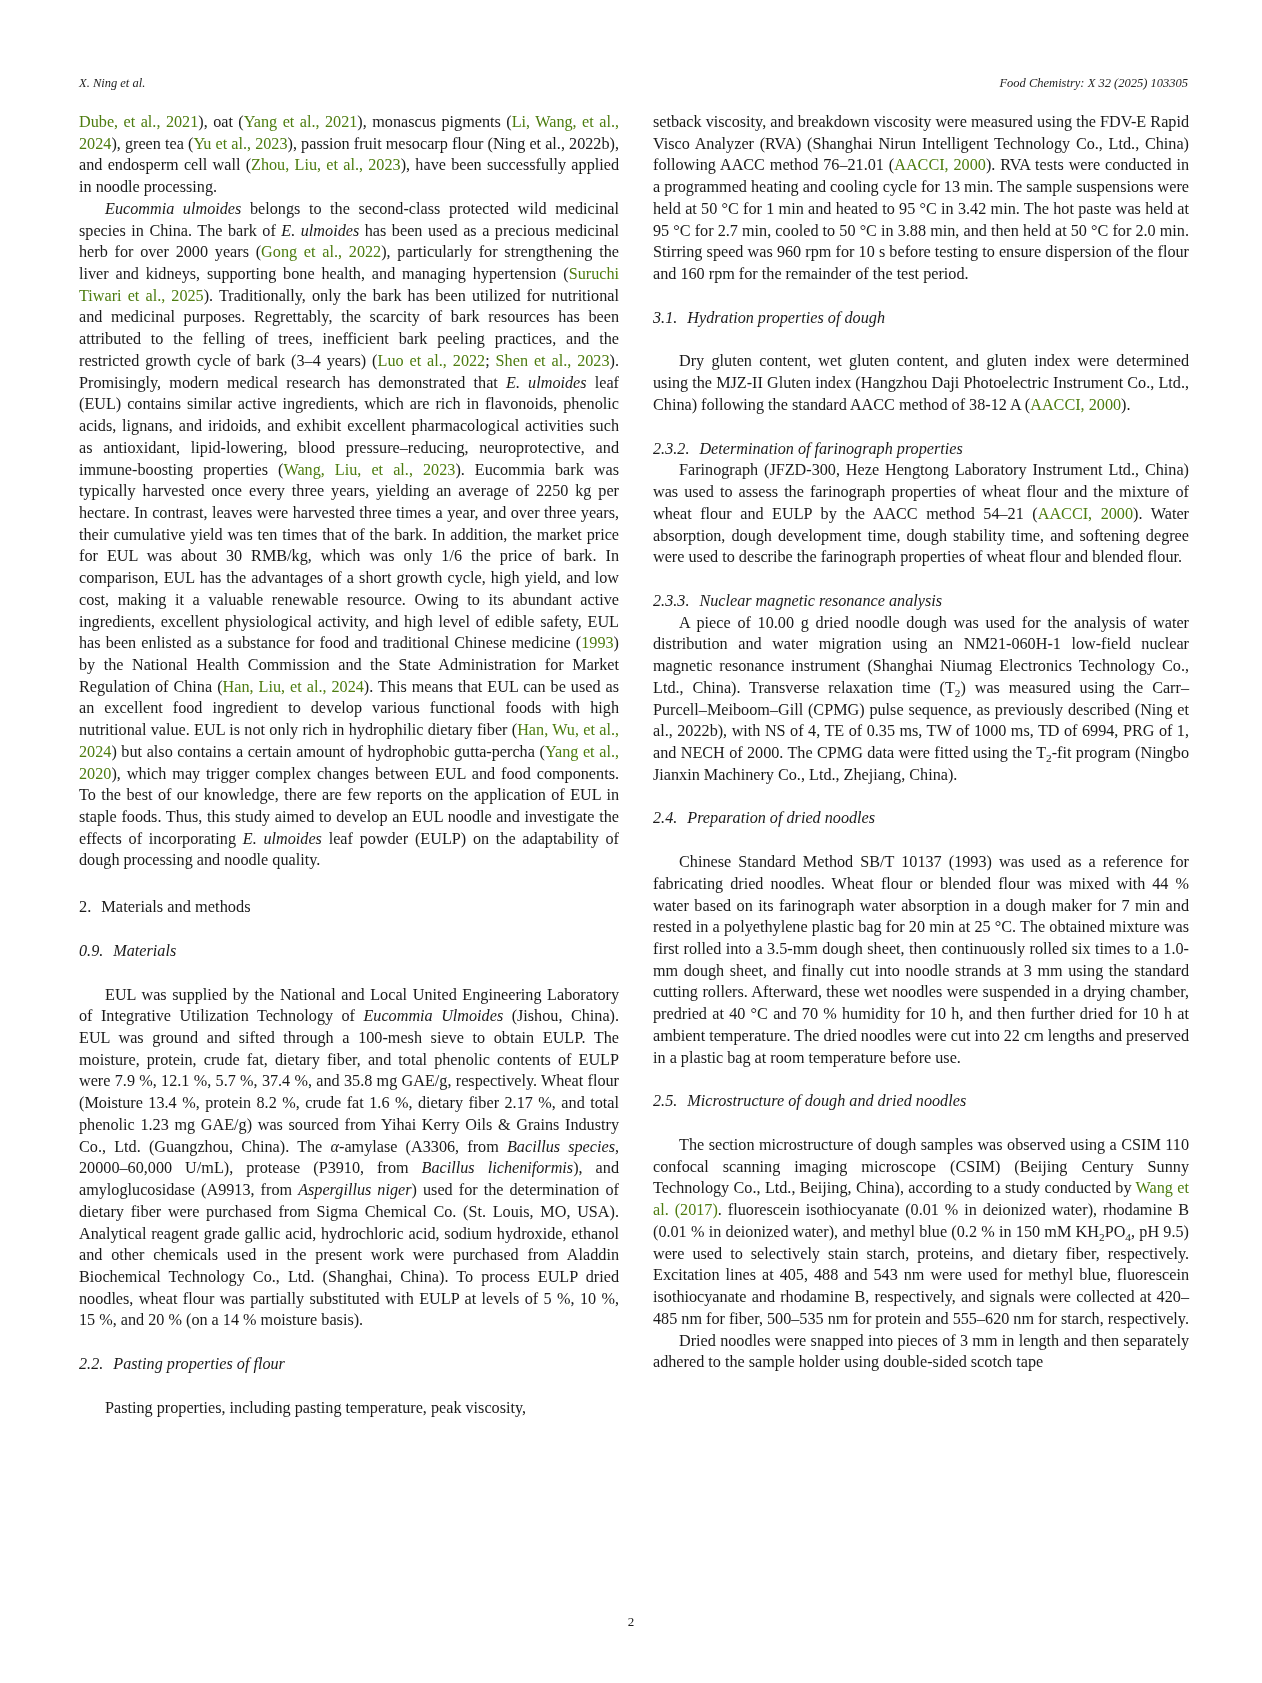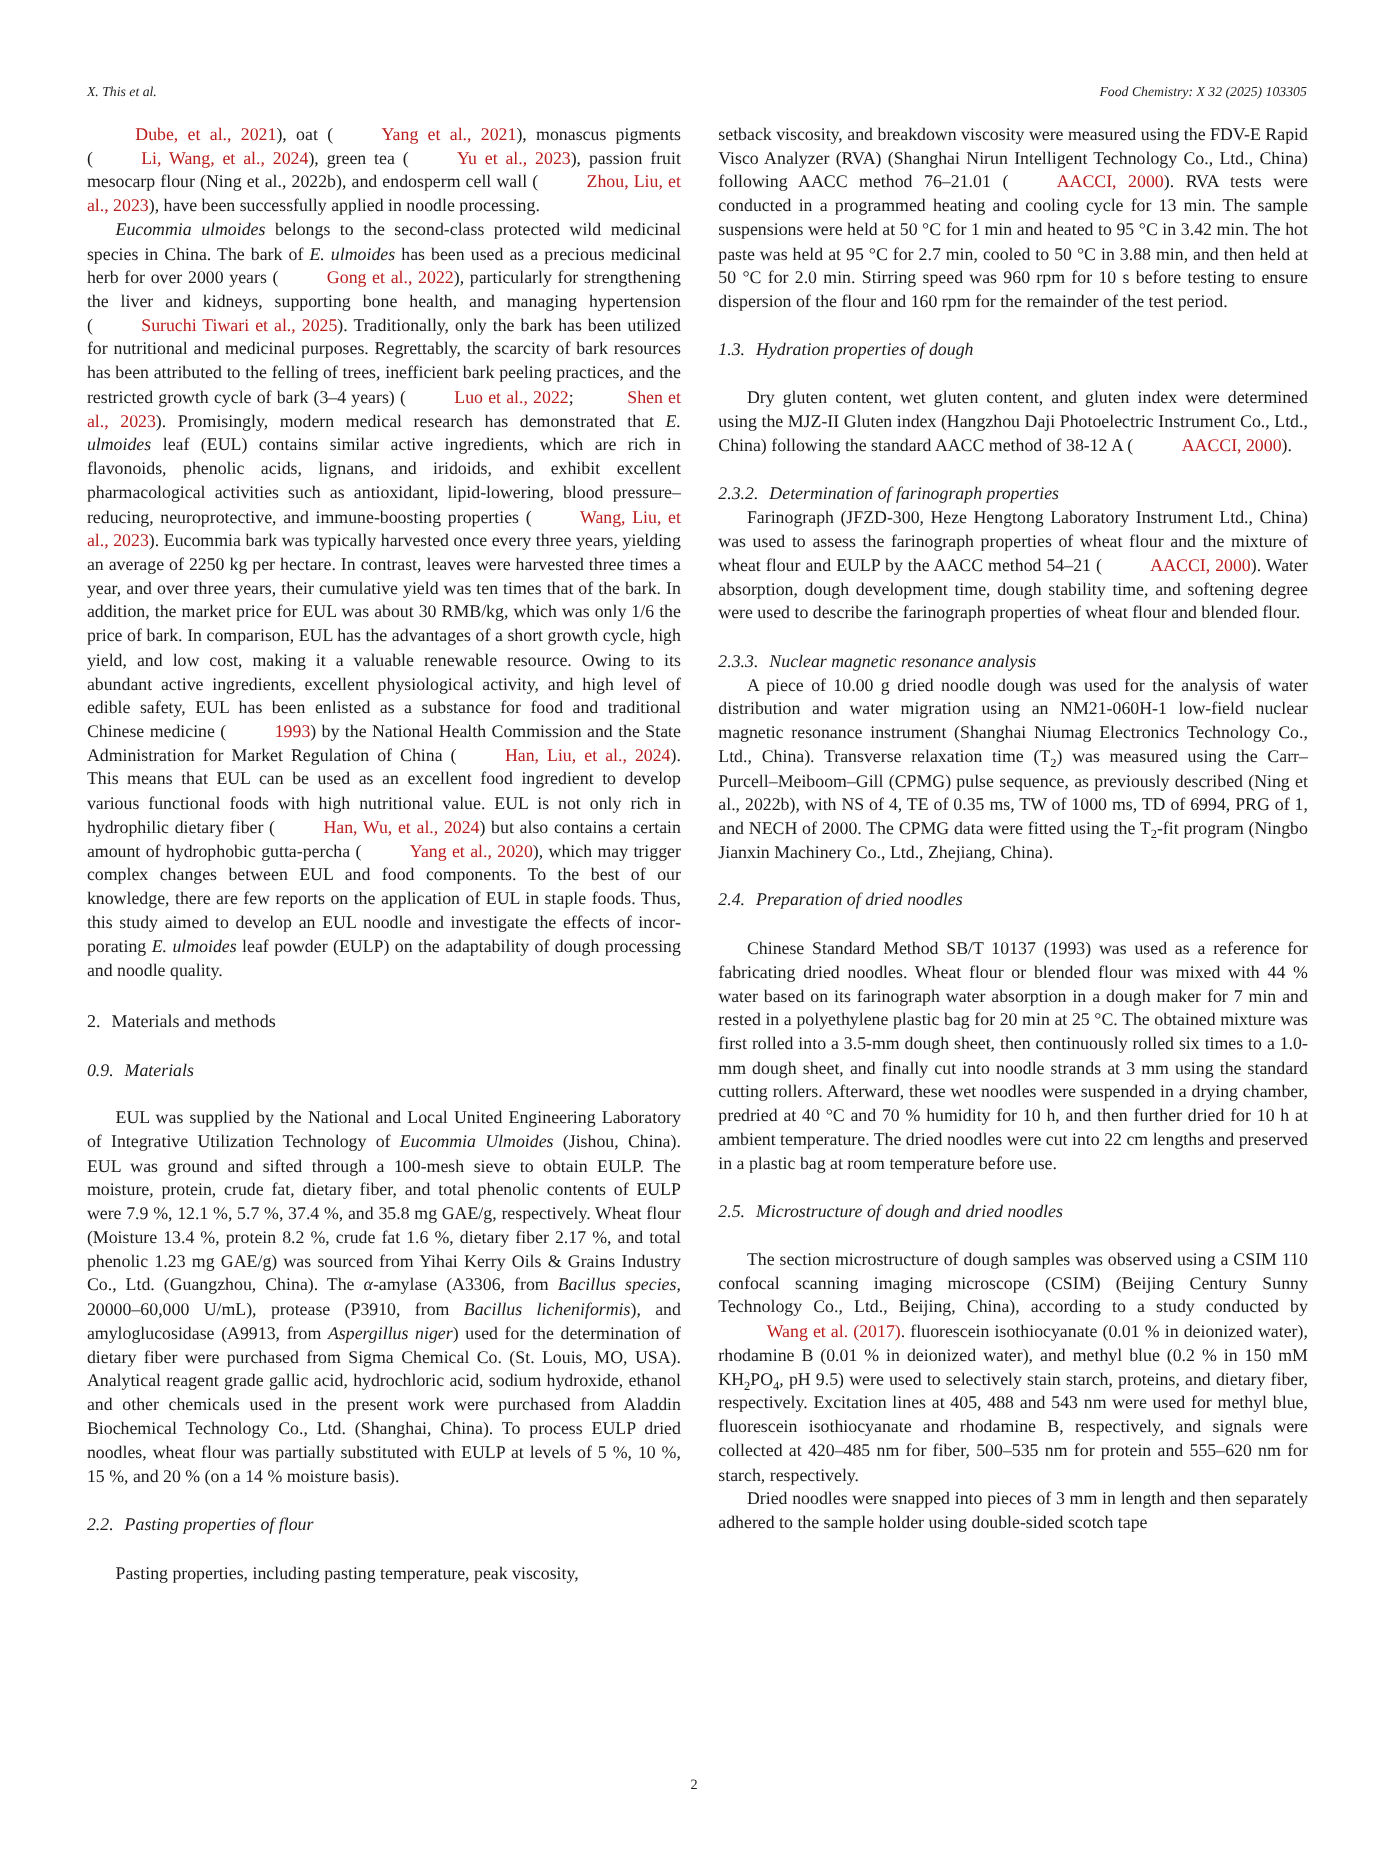--- a/index.html
+++ b/index.html
@@ -15,41 +15,41 @@
     .rh-right { right: 74px; text-align: center; }
     .col {
       position: absolute; top: 112px; width: 540px;
       font-size: 16.2px; line-height: 21.72px; text-align: justify;
       hyphens: manual;
     }
     .col-left { left: 79px; }
     .col-right { left: 653px; width: 536px; }
     .col p { margin: 0; }
     .indent { text-indent: 26px; }
-    .cite { color: #b91c1c; cursor: pointer; margin-left: 44px; }
+    .cite { color: #4d7c0f; cursor: pointer; }
     em { font-style: italic; }
     h2.sec {
       font-size: 16.4px; font-weight: normal; margin: 24px 0 23px 0; line-height: 21.72px;
     }
     h3.sub {
       font-size: 16.2px; font-style: italic; font-weight: normal; margin: 22px 0 22px 0; line-height: 21.72px;
     }
     h4.subsub {
       font-size: 16.2px; font-style: italic; font-weight: normal; margin: 22px 0 0 0; line-height: 21.72px;
     }
     .num { display: inline-block; margin-right: 10px; }
     .page-number {
       position: absolute; top: 1614px; left: 0; width: 1262px; text-align: center; font-size: 13px;
     }
     sub { font-size: 70%; line-height: 0; }
   </style>
 </head>
 <body>
 
-<div class="running-head rh-left">X. This et al.</div>
+<div class="running-head rh-left">X. Ning et al.</div>
 <div class="running-head rh-right">Food Chemistry: X 32 (2025) 103305</div>
 
 <div class="col col-left">
   <p><span class="cite">Dube, et al., 2021</span><span>), oat (</span><span class="cite">Yang et al., 2021</span><span>), monascus pigments (</span><span class="cite">Li, Wang, et al., 2024</span><span>), green tea (</span><span class="cite">Yu et al., 2023</span><span>), passion fruit mesocarp flour (Ning et al., 2022b), and endosperm cell wall (</span><span class="cite">Zhou, Liu, et al., 2023</span><span>), have been successfully applied in noodle processing.</span></p>
 
   <p class="indent"><em>Eucommia ulmoides</em><span> belongs to the second-class protected wild me­dicinal species in China. The bark of </span><em>E. ulmoides</em><span> has been used as a precious medicinal herb for over 2000 years (</span><span class="cite">Gong et al., 2022</span><span>), particularly for strengthening the liver and kidneys, supporting bone health, and managing hypertension (</span><span class="cite">Suruchi Tiwari et al., 2025</span><span>). Traditionally, only the bark has been utilized for nutritional and me­dicinal purposes. Regrettably, the scarcity of bark resources has been attributed to the felling of trees, inefficient bark peeling practices, and the restricted growth cycle of bark (3–4 years) (</span><span class="cite">Luo et al., 2022</span><span>; </span><span class="cite">Shen et al., 2023</span><span>). Promisingly, modern medical research has demonstrated that </span><em>E. ulmoides</em><span> leaf (EUL) contains similar active ingredients, which are rich in flavonoids, phenolic acids, lignans, and iridoids, and exhibit excellent pharmacological activities such as antioxidant, lipid-lowering, blood pressure–reducing, neuroprotective, and immune-boosting prop­erties (</span><span class="cite">Wang, Liu, et al., 2023</span><span>). Eucommia bark was typically harvested once every three years, yielding an average of 2250 kg per hectare. In contrast, leaves were harvested three times a year, and over three years, their cumulative yield was ten times that of the bark. In addition, the market price for EUL was about 30 RMB/kg, which was only 1/6 the price of bark. In comparison, EUL has the advantages of a short growth cycle, high yield, and low cost, making it a valuable renewable resource. Owing to its abundant active ingredients, excellent physiological ac­tivity, and high level of edible safety, EUL has been enlisted as a sub­stance for food and traditional Chinese medicine (</span><span class="cite">1993</span><span>) by the National Health Commission and the State Administration for Market Regulation of China (</span><span class="cite">Han, Liu, et al., 2024</span><span>). This means that EUL can be used as an excellent food ingredient to develop various functional foods with high nutritional value. EUL is not only rich in hydrophilic dietary fiber (</span><span class="cite">Han, Wu, et al., 2024</span><span>) but also contains a certain amount of hydrophobic gutta-percha (</span><span class="cite">Yang et al., 2020</span><span>), which may trigger complex changes between EUL and food components. To the best of our knowledge, there are few reports on the application of EUL in staple foods. Thus, this study aimed to develop an EUL noodle and investigate the effects of incor­porating </span><em>E. ulmoides</em><span> leaf powder (EULP) on the adaptability of dough processing and noodle quality.</span></p>
 
   <h2 class="sec"><span class="num">2.</span><span>Materials and methods</span></h2>
 
   <h3 class="sub"><span class="num">0.9.</span><span>Materials</span></h3>
@@ -57,21 +57,21 @@
   <p class="indent"><span>EUL was supplied by the National and Local United Engineering Laboratory of Integrative Utilization Technology of </span><em>Eucommia Ulmoides</em><span> (Jishou, China). EUL was ground and sifted through a 100-mesh sieve to obtain EULP. The moisture, protein, crude fat, dietary fiber, and total phenolic contents of EULP were 7.9 %, 12.1 %, 5.7 %, 37.4 %, and 35.8 mg GAE/g, respectively. Wheat flour (Moisture 13.4 %, protein 8.2 %, crude fat 1.6 %, dietary fiber 2.17 %, and total phenolic 1.23 mg GAE/g) was sourced from Yihai Kerry Oils &amp; Grains Industry Co., Ltd. (Guangzhou, China). The </span><em>α</em><span>-amylase (A3306, from </span><em>Bacillus species</em><span>, 20000–60,000 U/mL), protease (P3910, from </span><em>Bacillus licheniformis</em><span>), and amyloglucosidase (A9913, from </span><em>Aspergillus niger</em><span>) used for the determi­nation of dietary fiber were purchased from Sigma Chemical Co. (St. Louis, MO, USA). Analytical reagent grade gallic acid, hydrochloric acid, sodium hydroxide, ethanol and other chemicals used in the present work were purchased from Aladdin Biochemical Technology Co., Ltd. (Shanghai, China). To process EULP dried noodles, wheat flour was partially substituted with EULP at levels of 5 %, 10 %, 15 %, and 20 % (on a 14 % moisture basis).</span></p>
 
   <h3 class="sub"><span class="num">2.2.</span><span>Pasting properties of flour</span></h3>
 
   <p class="indent">Pasting properties, including pasting temperature, peak viscosity,</p>
 </div>
 
 <div class="col col-right">
   <p><span>setback viscosity, and breakdown viscosity were measured using the FDV-E Rapid Visco Analyzer (RVA) (Shanghai Nirun Intelligent Tech­nology Co., Ltd., China) following AACC method 76–21.01 (</span><span class="cite">AACCI, 2000</span><span>). RVA tests were conducted in a programmed heating and cooling cycle for 13 min. The sample suspensions were held at 50 °C for 1 min and heated to 95 °C in 3.42 min. The hot paste was held at 95 °C for 2.7 min, cooled to 50 °C in 3.88 min, and then held at 50 °C for 2.0 min. Stirring speed was 960 rpm for 10 s before testing to ensure dispersion of the flour and 160 rpm for the remainder of the test period.</span></p>
 
-  <h3 class="sub"><span class="num">1.3.</span><span>Hydration properties of dough</span></h3>
+  <h3 class="sub"><span class="num">3.1.</span><span>Hydration properties of dough</span></h3>
 
   <p class="indent"><span>Dry gluten content, wet gluten content, and gluten index were determined using the MJZ-II Gluten index (Hangzhou Daji Photoelectric Instrument Co., Ltd., China) following the standard AACC method of 38-12 A (</span><span class="cite">AACCI, 2000</span><span>).</span></p>
 
   <h4 class="subsub"><span class="num">2.3.2.</span><span>Determination of farinograph properties</span></h4>
   <p class="indent"><span>Farinograph (JFZD-300, Heze Hengtong Laboratory Instrument Ltd., China) was used to assess the farinograph properties of wheat flour and the mixture of wheat flour and EULP by the AACC method 54–21 (</span><span class="cite">AACCI, 2000</span><span>). Water absorption, dough development time, dough stability time, and softening degree were used to describe the farino­graph properties of wheat flour and blended flour.</span></p>
 
   <h4 class="subsub"><span class="num">2.3.3.</span><span>Nuclear magnetic resonance analysis</span></h4>
   <p class="indent"><span>A piece of 10.00 g dried noodle dough was used for the analysis of water distribution and water migration using an NM21-060H-1 low-field nuclear magnetic resonance instrument (Shanghai Niumag Electronics Technology Co., Ltd., China). Transverse relaxation time (T</span><sub>2</sub><span>) was measured using the Carr–Purcell–Meiboom–Gill (CPMG) pulse sequence, as previously described (Ning et al., 2022b), with NS of 4, TE of 0.35 ms, TW of 1000 ms, TD of 6994, PRG of 1, and NECH of 2000. The CPMG data were fitted using the T</span><sub>2</sub><span>-fit program (Ningbo Jianxin Machinery Co., Ltd., Zhejiang, China).</span></p>
 
   <h3 class="sub"><span class="num">2.4.</span><span>Preparation of dried noodles</span></h3>

